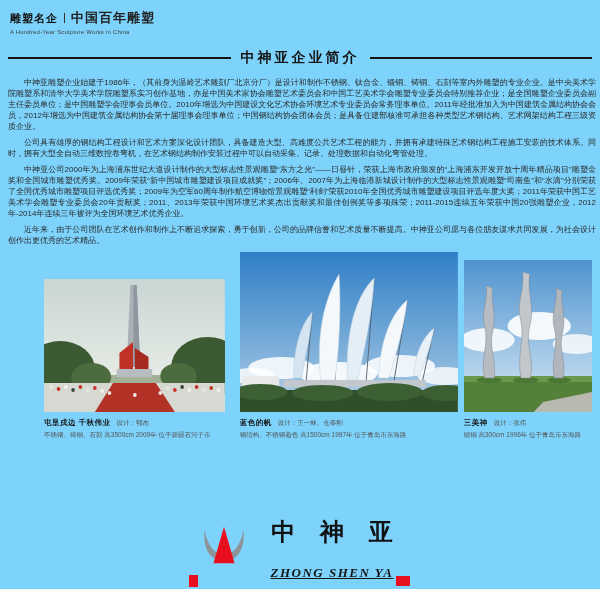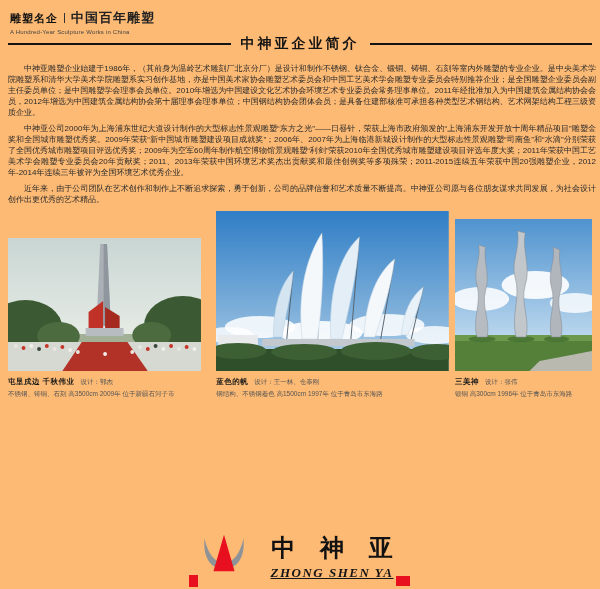--- a/index.html
+++ b/index.html
@@ -1,55 +1,55 @@
 <!DOCTYPE html>
 <html><head>
 <meta charset="utf-8">
 <style>
   * { margin:0; padding:0; box-sizing:border-box; }
   html,body { background:#ffffff; }
   .page {
     position:relative; width:600px; height:589px; margin:0 auto;
-    background:#fdba74; overflow:hidden;
+    background:#7dd3fc; overflow:hidden;
     font-family:"Liberation Sans","DejaVu Sans",sans-serif; color:#1a1a1a;
   }
   
   .brand { padding:9px 0 0 10px; }
   .brand-row { display:flex; align-items:baseline; }
   .brand-primary { font-size:11px; font-weight:bold; letter-spacing:1px; color:#111; }
   .brand-divider { width:1px; height:10px; background:#333; margin:0 6px; align-self:center; }
   .brand-secondary { font-size:13px; font-weight:bold; letter-spacing:1px; color:#222; }
   .brand-en { font-size:6px; color:#444; margin-top:2px; letter-spacing:.2px; }
   
-  .title-row { display:flex; align-items:center; gap:10px; padding:0 8px; margin-top:0; }
+  .title-row { display:flex; align-items:center; gap:10px; padding:0 8px; margin-top:14px; }
   .title-rule { flex:1; height:2px; background:#141414; }
   .page-title { font-size:14px; font-weight:bold; letter-spacing:3px; color:#141414; font-family:"Liberation Serif","DejaVu Serif",serif; }
   
   .body-text { padding:10px 4px 0 8px; }
   .body-text p {
     font-size:8px; line-height:1.38; color:#2a2a2a;
     text-align:justify; text-indent:2em; margin-bottom:5px;
   }
   
   .gallery { display:flex; align-items:flex-end; gap:6px; padding:0 8px; margin-top:6px; }
   .g-col { display:flex; flex-direction:column; }
   .g-col .photo { display:block; width:100%; }
   .photo svg { display:block; width:100%; height:100%; }
-  .p1 { width:210px; } .p1 .photo { height:133px; }
+  .p1 { width:210px;margin-left:36px; } .p1 .photo { height:133px; }
   .p2 { width:253px;margin-left:9px; } .p2 .photo { height:160px; }
   .p3 { width:149px; } .p3 .photo { height:152px; }
   .caption { min-height:30px; padding-top:6px; }
   .cap-line1 { display:flex; align-items:baseline; gap:6px; }
   .cap-title { font-size:7.5px; font-weight:bold; color:#1a1a1a; letter-spacing:.5px; white-space:nowrap; }
   .cap-designer { font-size:6.5px; color:#555; white-space:nowrap; }
   .cap-details { font-size:6.5px; color:#555; margin-top:3px; white-space:nowrap; }
   
   .footer { position:absolute; left:0; right:0; bottom:8px; display:flex; justify-content:center; align-items:center; gap:12px; }
   .logo-mark { width:52px; height:48px; }
-  .logo-text { display:flex; flex-direction:column; align-items:center; }
+  .logo-text { display:flex; flex-direction:column; align-items:center;gap:16px; }
   .logo-cn { font-size:24px; font-weight:bold; letter-spacing:9px; color:#111; text-indent:9px; }
   .logo-en { font-size:13px; font-weight:bold; font-style:italic; letter-spacing:1.5px;
              font-family:"Liberation Serif","DejaVu Serif",serif; color:#151515; margin-top:1px;text-decoration:underline; }
   .red-sq { position:absolute; background:#e8101e; }
   .red-sq.left  { left:189px; top:575px; width:9px;  height:12px; }
   .red-sq.right { left:396px; top:576px; width:14px; height:10px; }
 </style>
 </head>
 <body>
 
@@ -65,20 +65,21 @@
   </header>
 
   <div class="title-row">
     <span class="title-rule"></span>
     <h1 class="page-title">中神亚企业简介</h1>
     <span class="title-rule"></span>
   </div>
 
   <main class="body-text">
     <p>中神亚雕塑企业始建于1986年，（其前身为温岭艺术雕刻厂北京分厂）是设计和制作不锈钢、钛合金、锻铜、铸铜、石刻等室内外雕塑的专业企业。是中央美术学院雕塑系和清华大学美术学院雕塑系实习创作基地，亦是中国美术家协会雕塑艺术委员会和中国工艺美术学会雕塑专业委员会特别推荐企业；是全国雕塑企业委员会副主任委员单位；是中国雕塑学会理事会员单位。2010年增选为中国建设文化艺术协会环境艺术专业委员会常务理事单位。2011年经批准加入为中国建筑金属结构协会会员，2012年增选为中国建筑金属结构协会第十届理事会理事单位；中国钢结构协会团体会员；是具备住建部核准可承担各种类型艺术钢结构、艺术网架结构工程三级资质企业。</p>
+    <p>公司具有雄厚的钢结构工程设计和艺术方案深化设计团队，具备建造大型、高难度公共艺术工程的能力，并拥有承建特殊艺术钢结构工程施工安装的技术体系。同时，拥有大型全自动三维数控卷弯机，在艺术钢结构制作安装过程中可以自动采集、记录、处理数据和自动化弯管处理。</p>
     <p>中神亚公司2000年为上海浦东世纪大道设计制作的大型标志性景观雕塑“东方之光”——日晷针，荣获上海市政府颁发的“上海浦东开发开放十周年精品项目”雕塑金奖和全国城市雕塑优秀奖。2009年荣获“新中国城市雕塑建设项目成就奖”；2006年、2007年为上海临港新城设计制作的大型标志性景观雕塑“司南鱼”和“水滴”分别荣获了全国优秀城市雕塑项目评选优秀奖；2009年为空军60周年制作航空博物馆景观雕塑“利剑”荣获2010年全国优秀城市雕塑建设项目评选年度大奖；2011年荣获中国工艺美术学会雕塑专业委员会20年贡献奖；2011、2013年荣获中国环境艺术奖杰出贡献奖和最佳创例奖等多项殊荣；2011-2015连续五年荣获中国20强雕塑企业，2012年-2014年连续三年被评为全国环境艺术优秀企业。</p>
     <p>近年来，由于公司团队在艺术创作和制作上不断追求探索，勇于创新，公司的品牌信誉和艺术质量不断提高。中神亚公司愿与各位朋友谋求共同发展，为社会设计创作出更优秀的艺术精品。</p>
   </main>
 
   <section class="gallery">
 
     <figure class="g-col p1">
       <div class="photo">
         <svg viewBox="0 0 199 133" preserveAspectRatio="none" aria-hidden="true">
           <defs>

